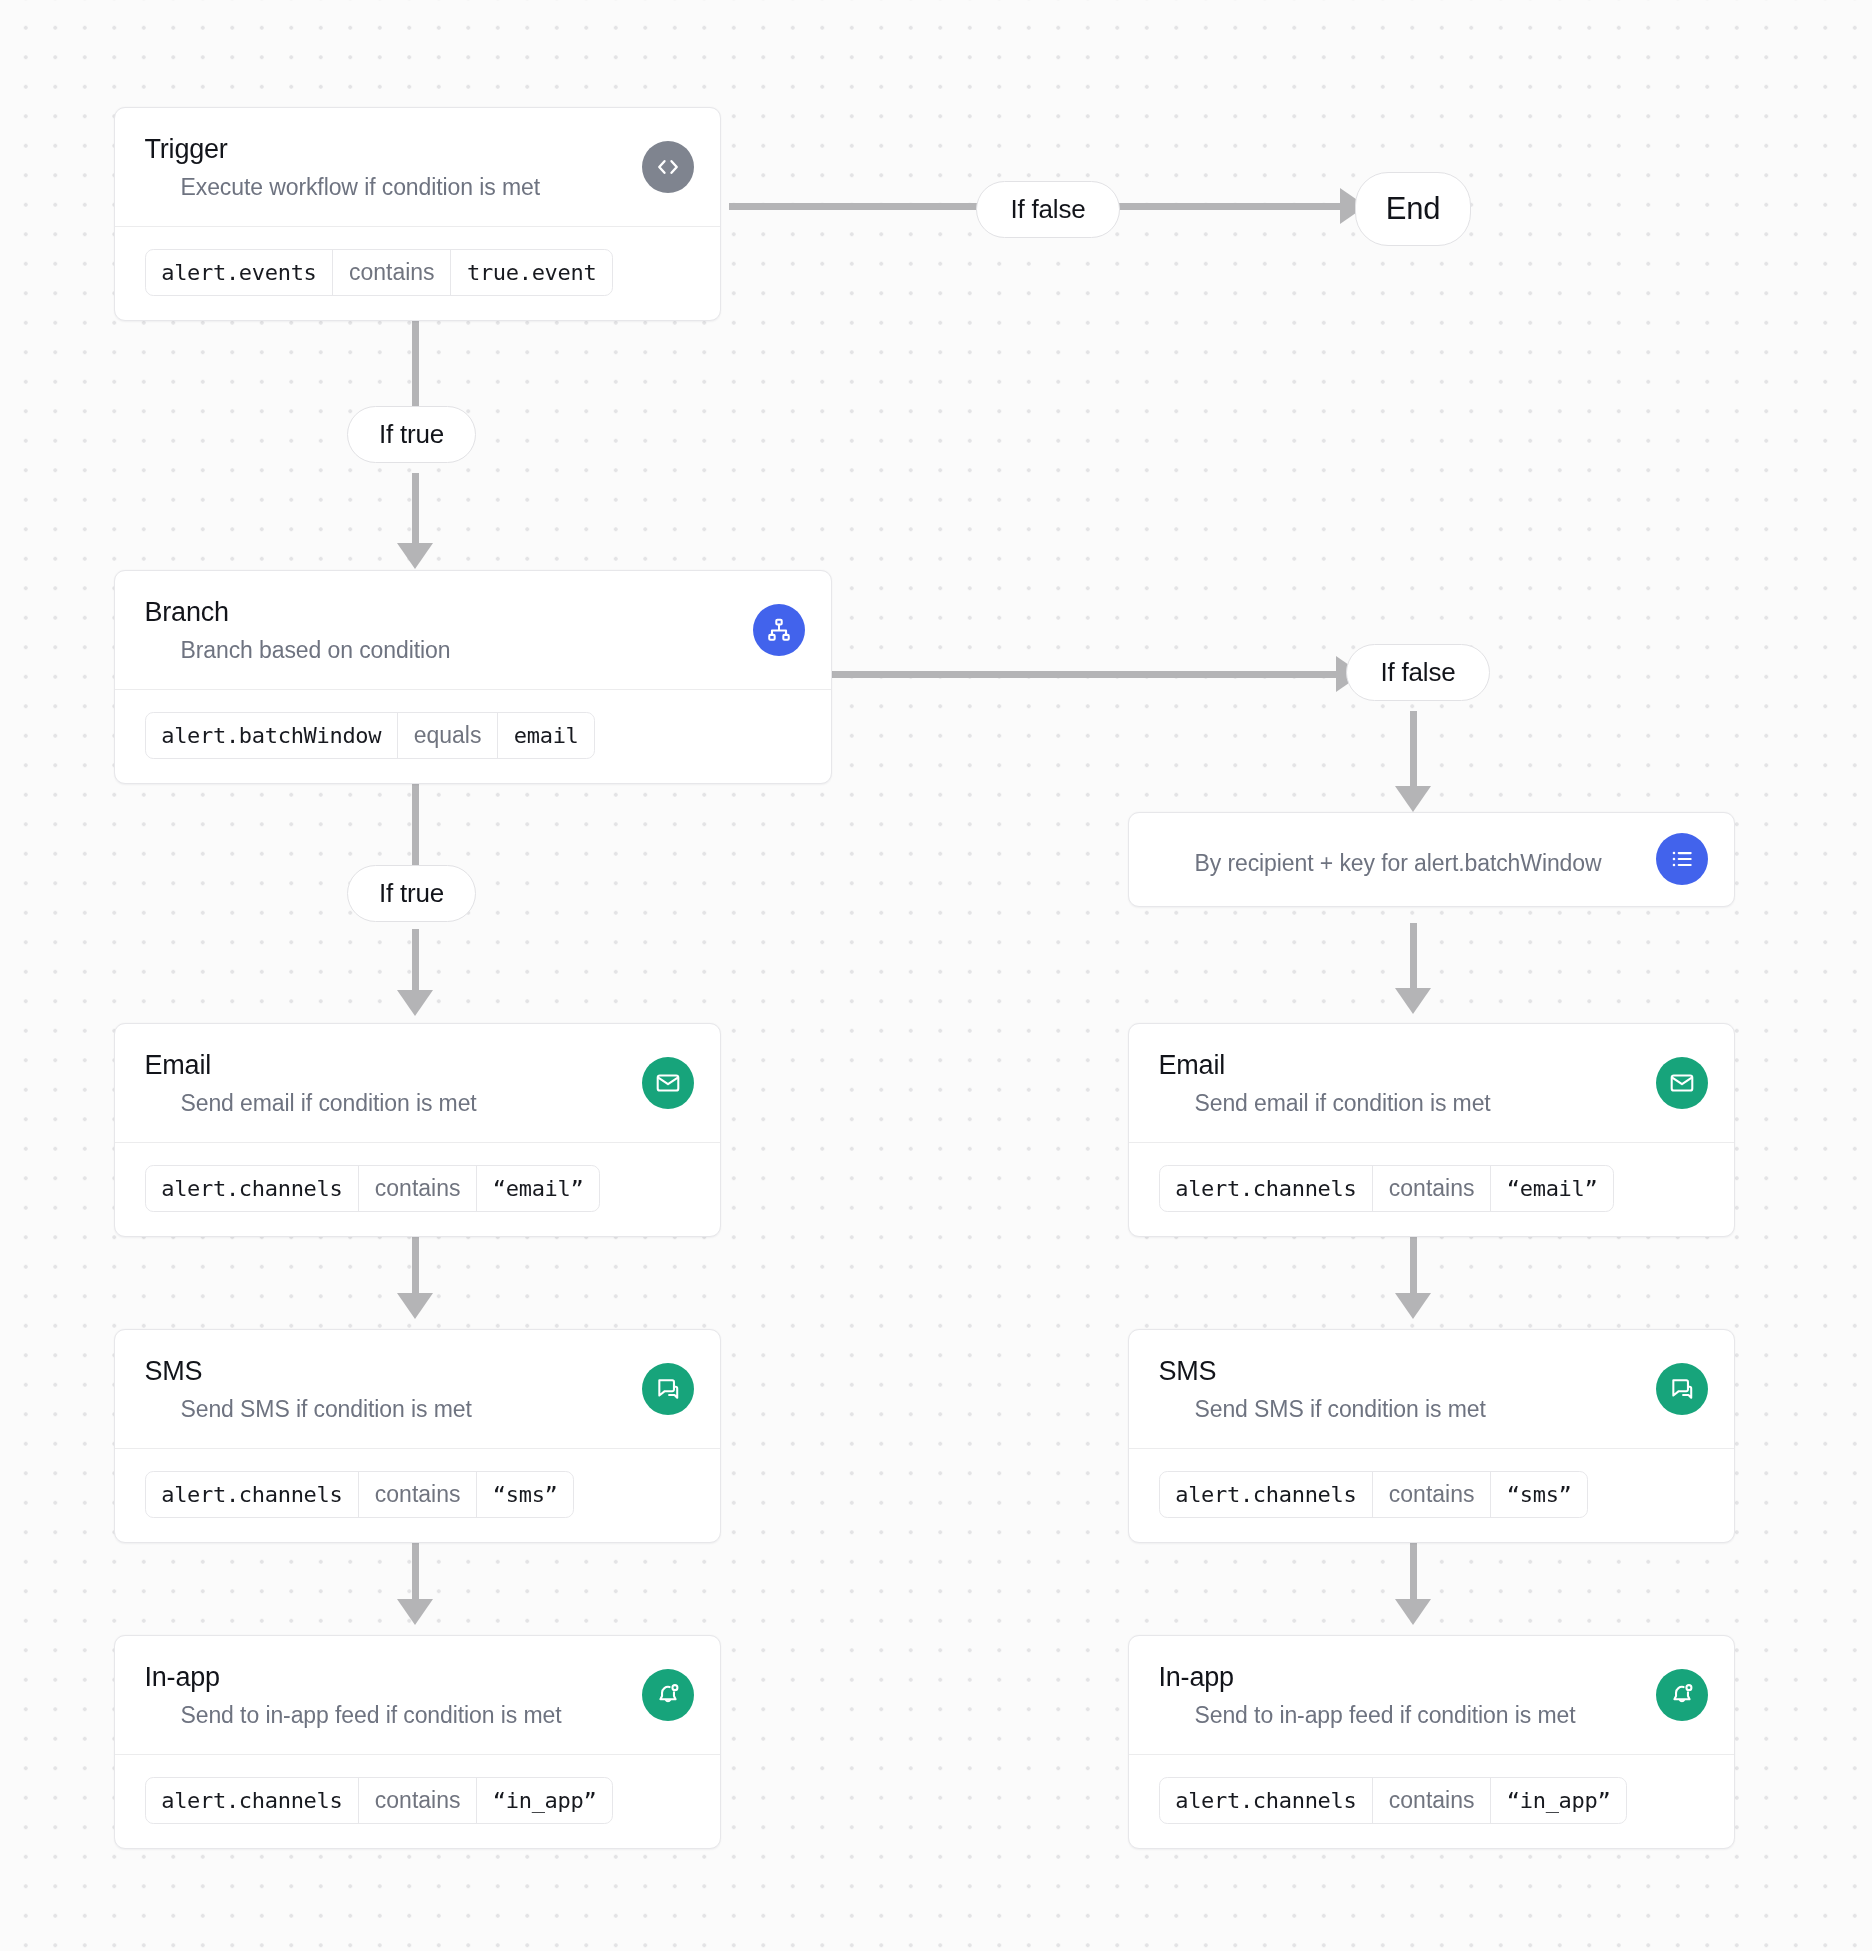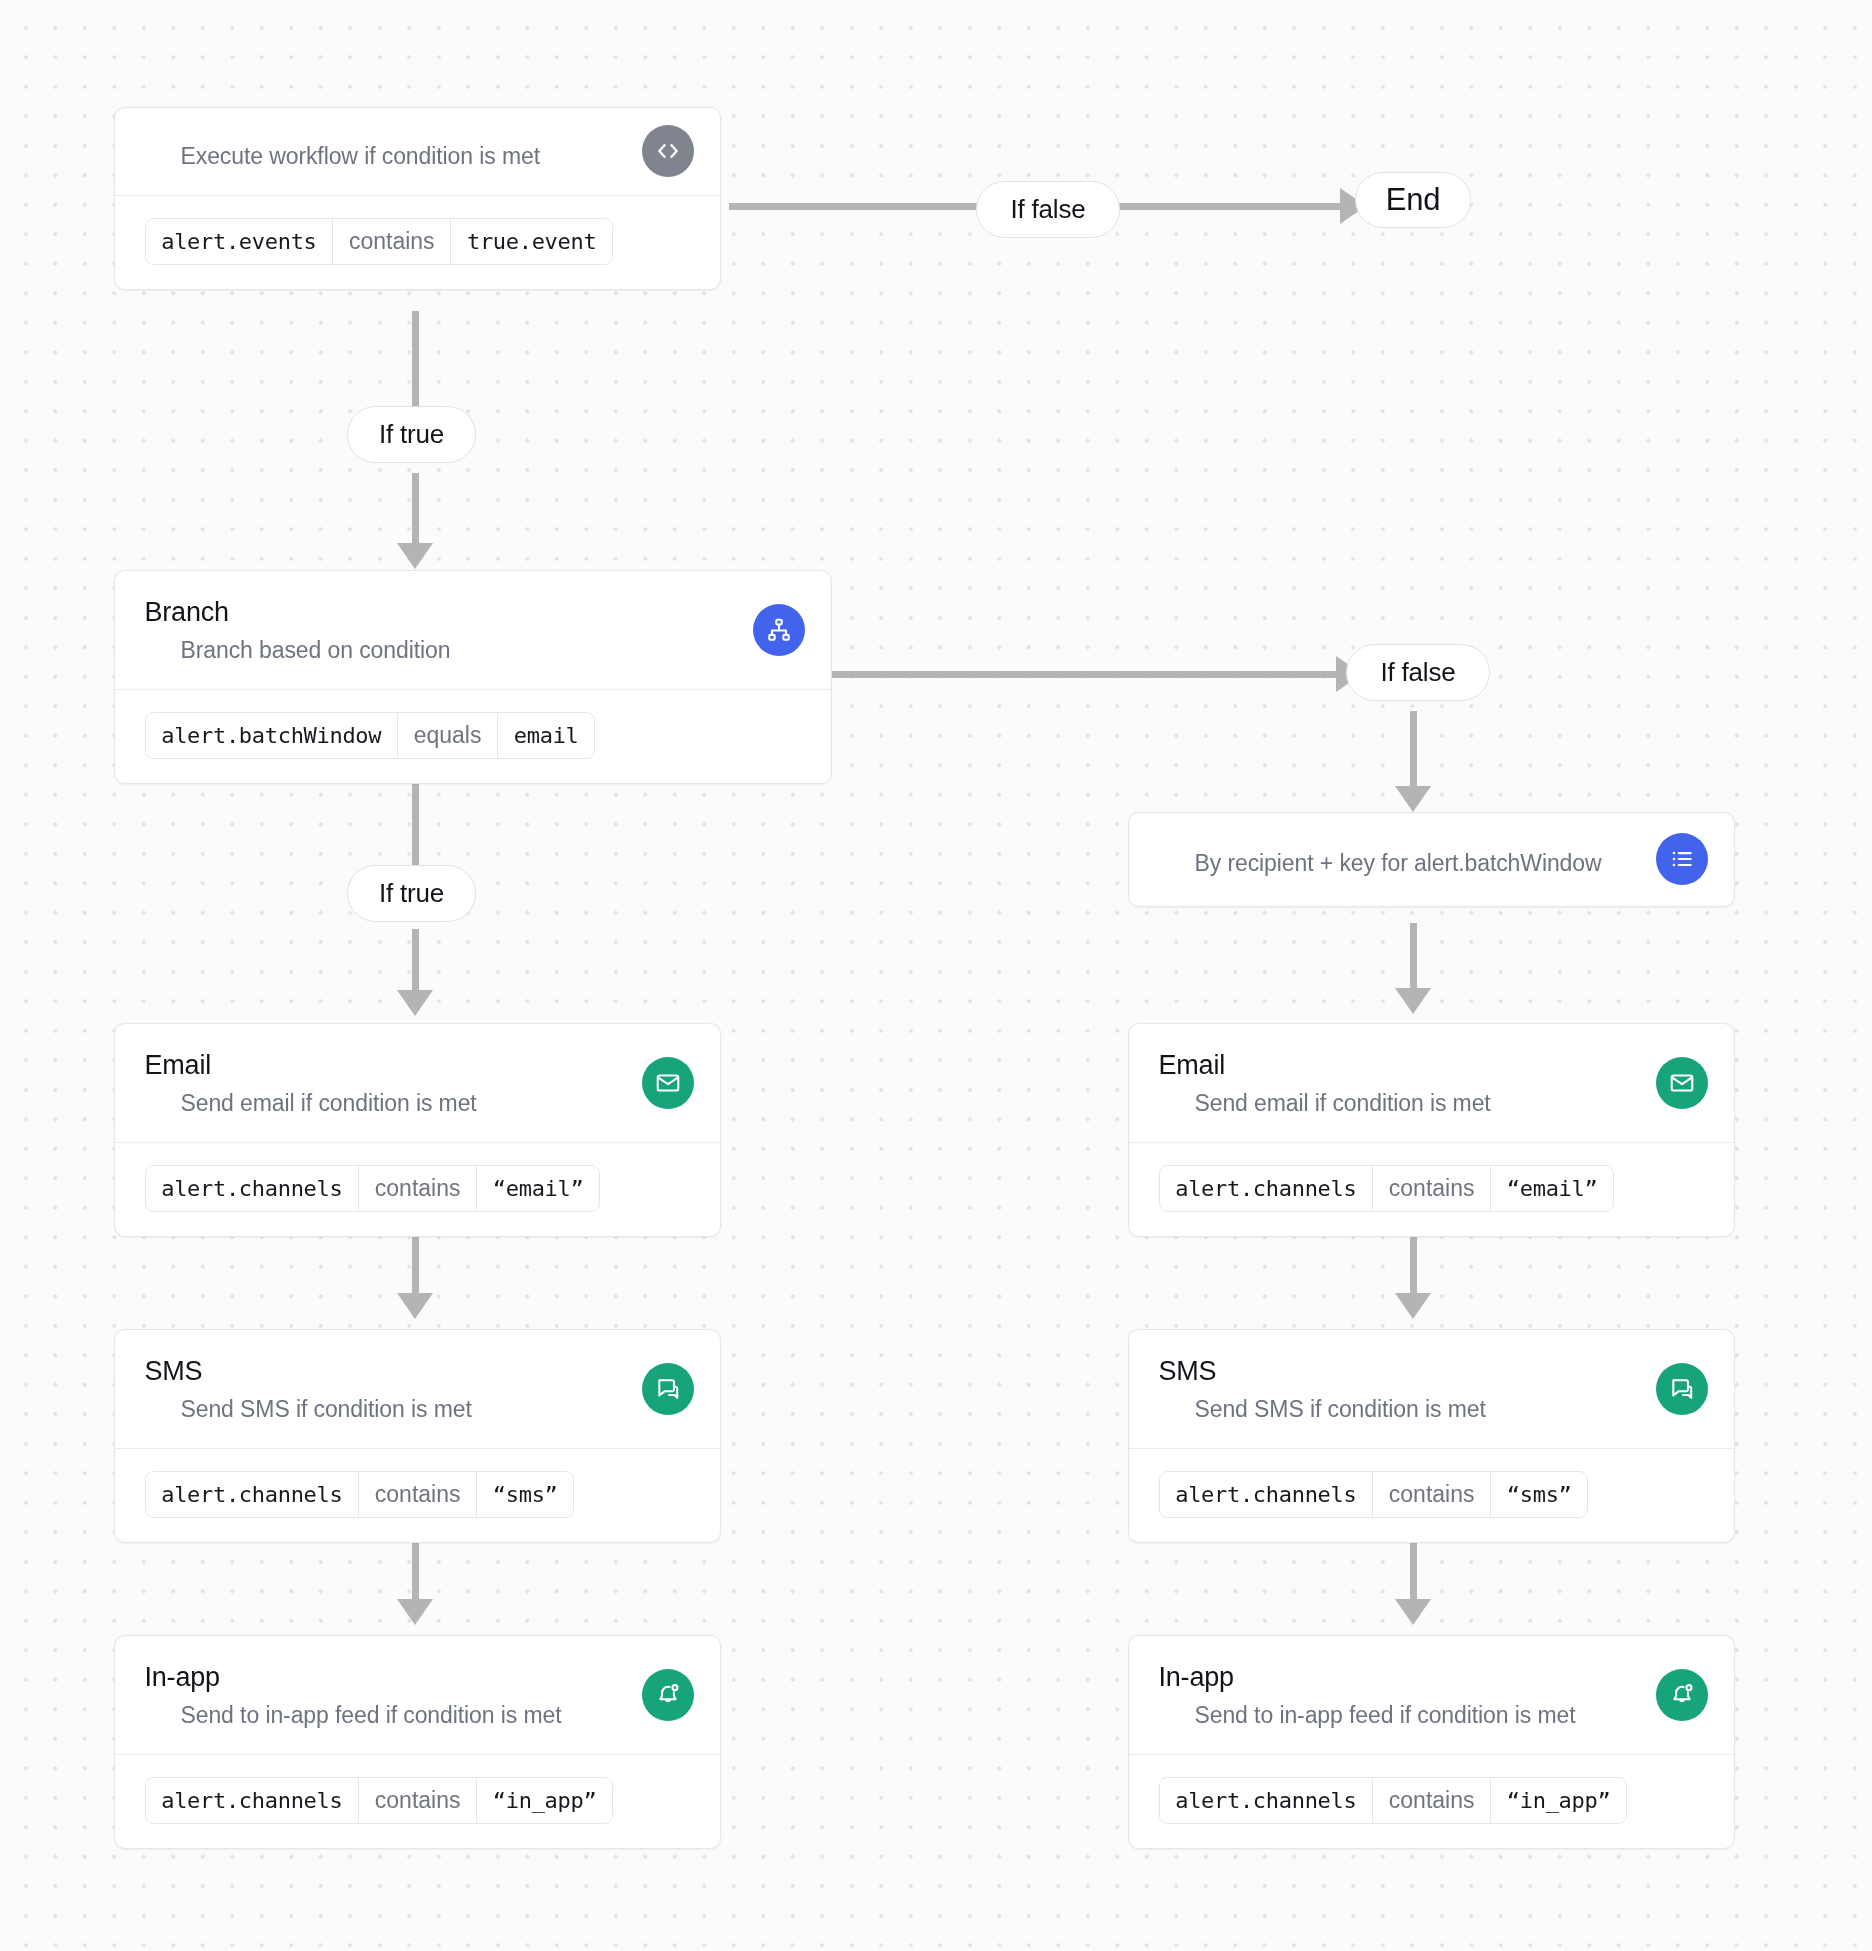--- a/index.html
+++ b/index.html
@@ -203,38 +203,39 @@
 
   <div class="conn">
     <div class="v-shaft" style="left:1410px; top:1543px; height:60px;"></div>
     <div class="v-head" style="left:1395px; top:1599px;"></div>
   </div>
 
   <div class="pill" style="left:976px; top:181px; width:144px; height:57px;">
     <span>If false</span>
   </div>
 
-  <div class="pill" style="left:1355px; top:172px; width:116px; height:56px; border-radius:33px; font-size:31px;">
+  <div class="pill" style="left:1355px; top:172px; width:116px; height:74px; border-radius:33px; font-size:31px;">
     <span>End</span>
   </div>
 
   <div class="pill" style="left:347px; top:406px; width:129px; height:57px;">
     <span>If true</span>
   </div>
 
   <div class="pill" style="left:1346px; top:644px; width:144px; height:57px;">
     <span>If false</span>
   </div>
 
   <div class="pill" style="left:347px; top:865px; width:129px; height:57px;">
     <span>If true</span>
   </div>
 
   <div class="node" style="left:114px; top:107px; width:607px;">
     <div class="node-head">
+      <div class="node-title">Trigger</div>
       <div class="node-sub">Execute workflow if condition is met</div>
       <div class="node-icon" style="background:#7f848f;">
         <svg width="28" height="28" viewBox="0 0 24 24" fill="none" stroke="#ffffff" stroke-width="2" stroke-linecap="round" stroke-linejoin="round">
           <polyline points="9 7 4.5 12 9 17"></polyline>
           <polyline points="15 7 19.5 12 15 17"></polyline>
         </svg>
       </div>
     </div>
     <div class="node-body">
       <div class="cond">

